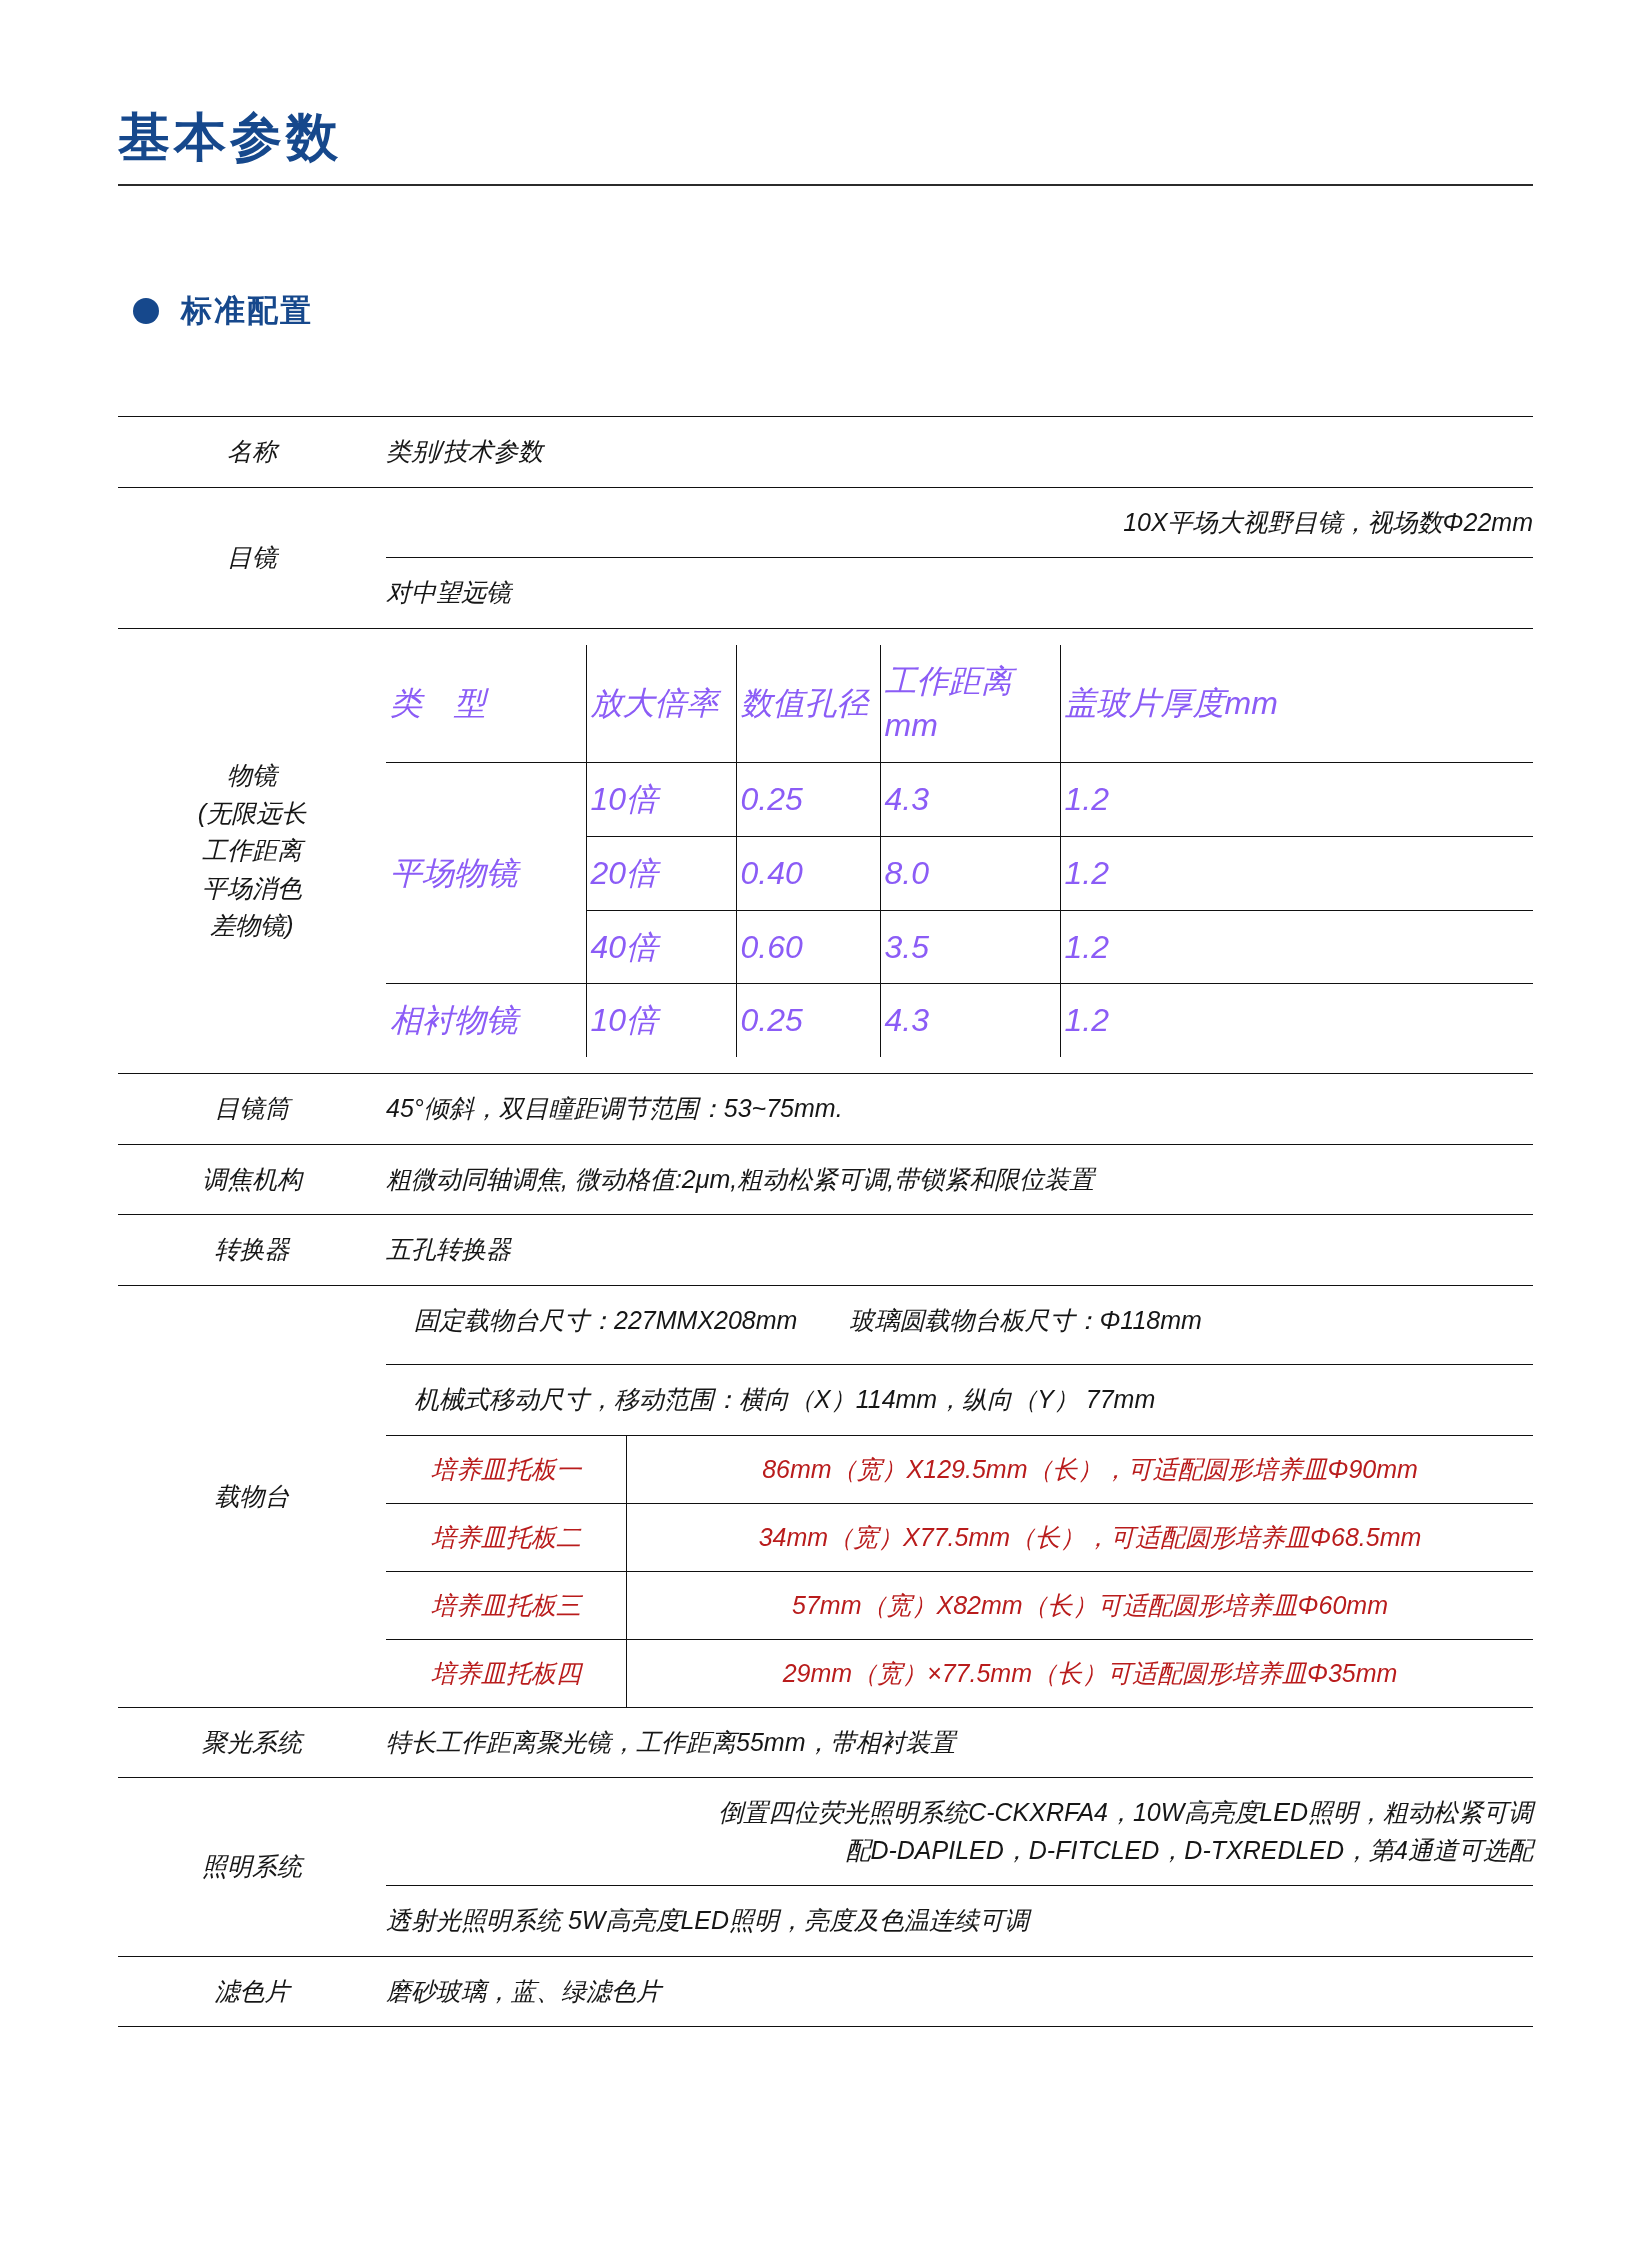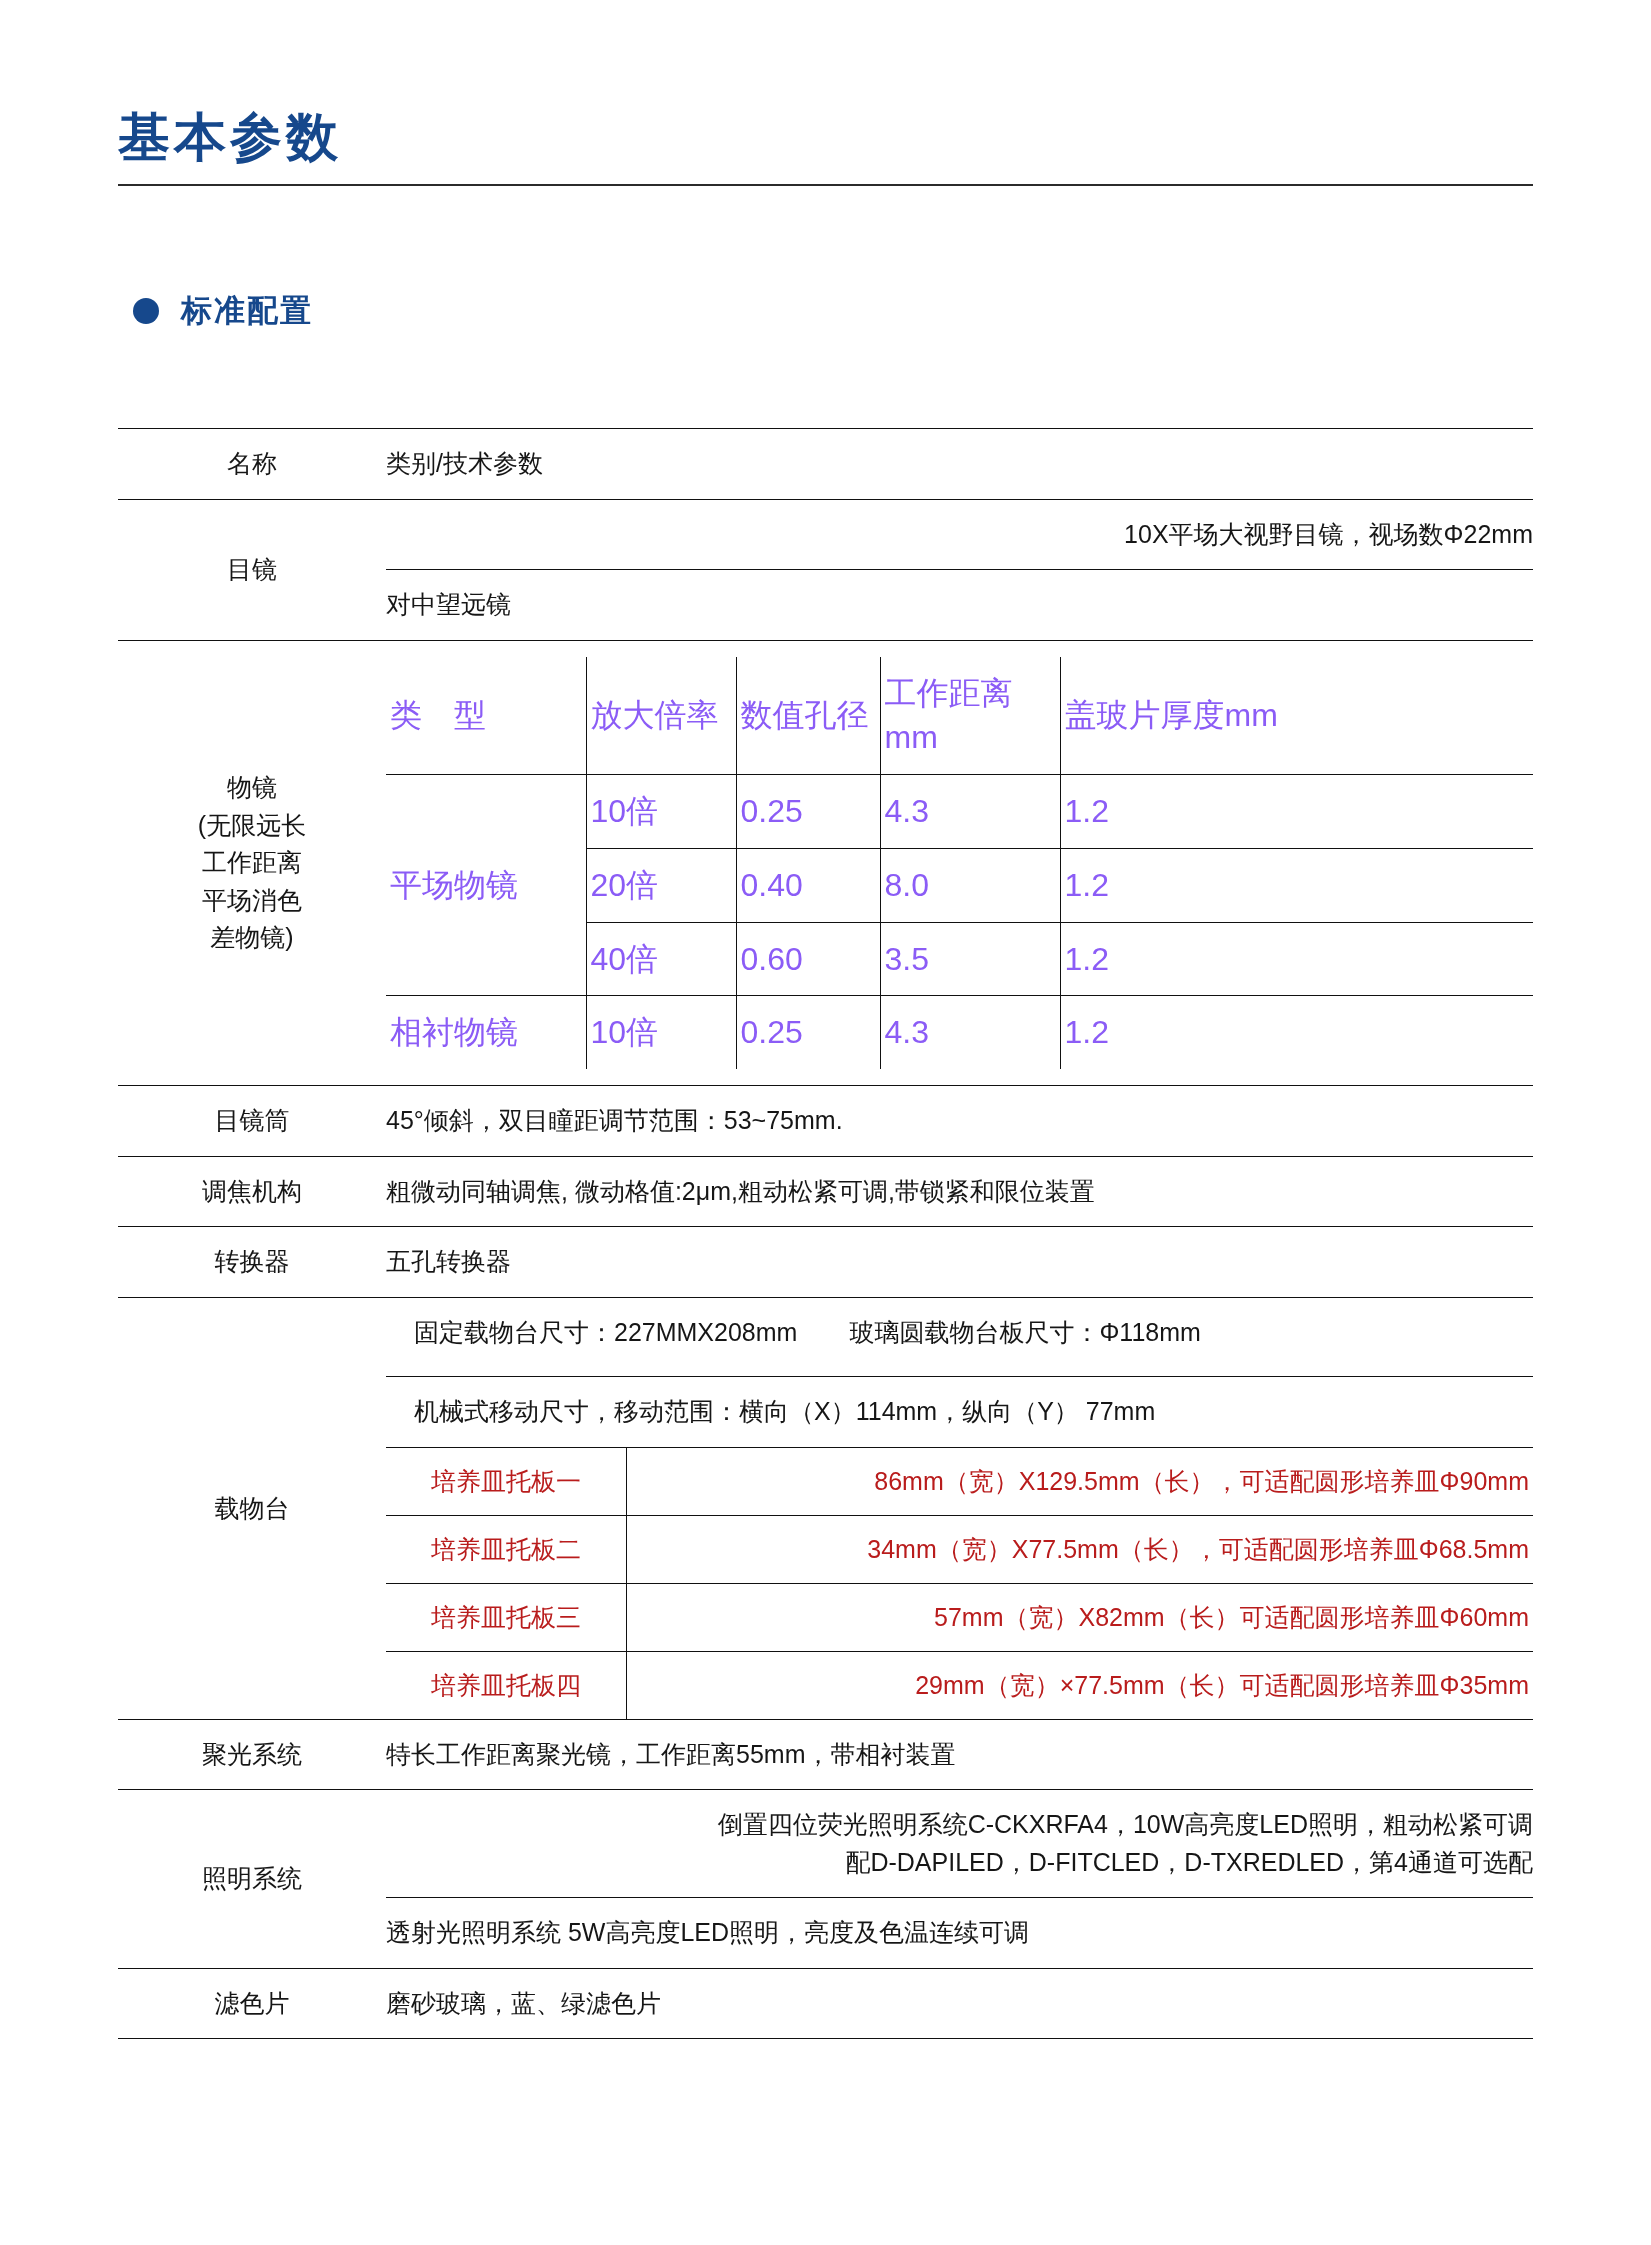--- a/index.html
+++ b/index.html
@@ -68,22 +68,23 @@
     font-weight: bold;
     color: #16488c;
     letter-spacing: 2px;
     line-height: 1;
   }
 
   
   .spec-table-wrap {
     position: absolute;
     left: 118px;
-    top: 428px;
+    top: 416px;
     width: 1415px;
+    font-style: italic;
   }
   table.spec {
     border-collapse: collapse;
     width: 1415px;
     table-layout: fixed;
   }
   table.spec td {
     border-top: 1.4px solid #111111;
     border-bottom: 1.4px solid #111111;
     border-left: none;
@@ -149,21 +150,21 @@
     padding: 16px 4px;
     color: #b91c1c;
     line-height: 1.4;
   }
   table.trays td.tray-name {
     width: 232px;
     text-align: center;
     border-right: 1.1px solid #111111;
   }
   table.trays td.tray-val {
-    text-align: right;
+    text-align: center;
     padding-left: 24px;
     margin-left: 32px;
   }
   table.trays tr:first-child td { border-top: 1.1px solid #111111; }
 
   
   .stack-row {
     padding: 16px 0 16px 28px;
   }
   .stack-sep {

